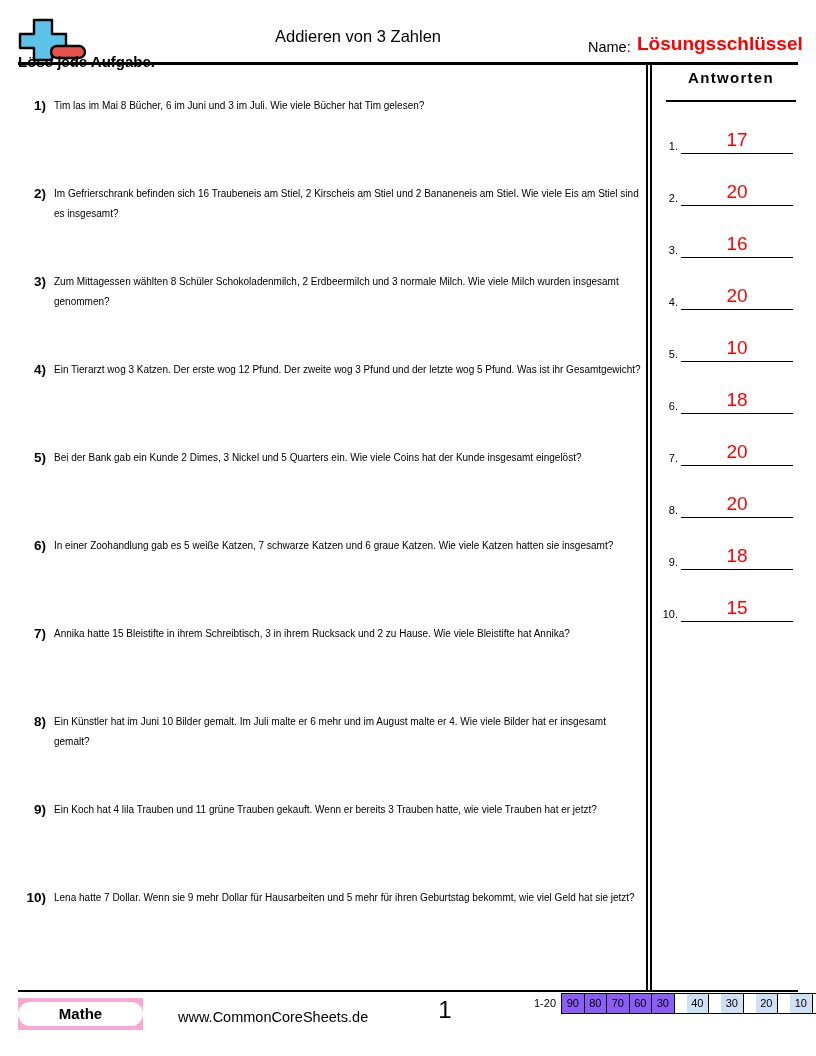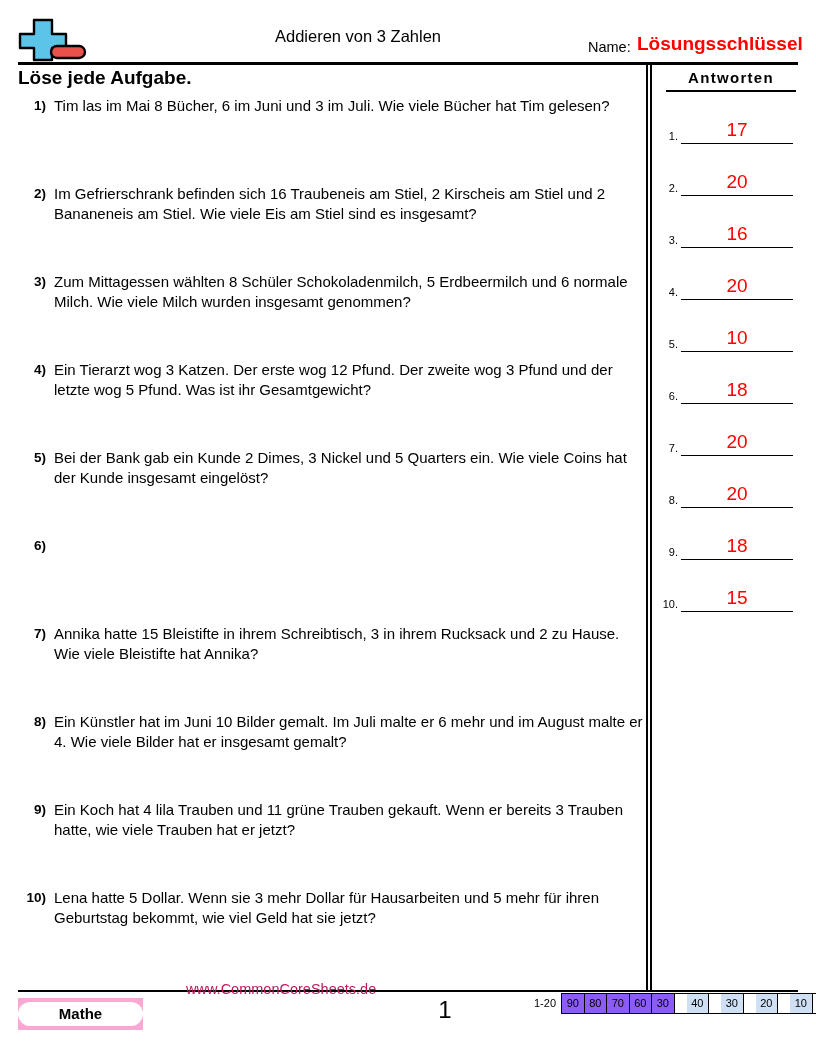--- a/index.html
+++ b/index.html
@@ -74,22 +74,22 @@
     top: 62px;
     width: 780px;
     height: 3px;
     background: #000;
   }
 
   
   .instruction {
     position: absolute;
     left: 18px;
-    top: 68px;
-    font-size: 19px;
+    top: 52px;
+    font-size: 15px;
     font-weight: bold;
     line-height: 20px;
   }
 
   
   .divider {
     position: absolute;
     left: 646px;
     top: 65px;
     width: 6px;
@@ -125,38 +125,38 @@
     text-align: right;
     font-size: 13.5px;
     font-weight: bold;
     line-height: 19px;
   }
   .q-text {
     position: absolute;
     left: 36px;
     top: 0;
     width: 590px;
-    font-size: 15px;
+    font-size: 10px;
     line-height: 19.5px;
     text-align: left;
   }
 
   
   .answers {
     position: absolute;
     left: 656px;
     top: 68px;
     width: 142px;
   }
   .answers-heading {
     font-size: 15px;
     font-weight: bold;
     letter-spacing: 1.3px;
     text-align: center;
-    padding-bottom: 2px;
+    padding-bottom: 12px;
     border-bottom: 2.2px solid #000;
     width: 130px;
     margin-left: 10px;
     line-height: 20px;
   }
   .ans-row {
     position: relative;
     height: 45px;
     margin-top: 7px;
   }
@@ -221,25 +221,24 @@
   }
   .badge-pill span {
     font-size: 15px;
     font-weight: bold;
     color: #000;
     line-height: 18px;
   }
   .site-url {
     position: absolute;
     left: 178px;
-    top: 980px;
+    top: 1008px;
     font-size: 14.5px;
     line-height: 18px;
-    color: #be185d;
-    margin-left: 8px;
+    color: #000000;
   }
   .page-number {
     position: absolute;
     left: 400px;
     top: 995px;
     width: 90px;
     text-align: center;
     font-size: 24px;
     line-height: 30px;
   }
@@ -306,48 +305,49 @@
     <div class="q-row">
       <div class="q-num">1)</div>
       <div class="q-text">Tim las im Mai 8 Bücher, 6 im Juni und 3 im Juli. Wie viele Bücher hat Tim gelesen?</div>
     </div>
     <div class="q-row">
       <div class="q-num">2)</div>
       <div class="q-text">Im Gefrierschrank befinden sich 16 Traubeneis am Stiel, 2 Kirscheis am Stiel und 2 Bananeneis am Stiel. Wie viele Eis am Stiel sind es insgesamt?</div>
     </div>
     <div class="q-row">
       <div class="q-num">3)</div>
-      <div class="q-text">Zum Mittagessen wählten 8 Schüler Schokoladenmilch, 5 Erdbeermilch und 6 normale Milch. Wie viele Milch wurden insgesamt genommen?</div>
+      <div class="q-text">Zum Mittagessen wählten 8 Schüler Schokoladenmilch, 2 Erdbeermilch und 3 normale Milch. Wie viele Milch wurden insgesamt genommen?</div>
     </div>
     <div class="q-row">
       <div class="q-num">4)</div>
       <div class="q-text">Ein Tierarzt wog 3 Katzen. Der erste wog 12 Pfund. Der zweite wog 3 Pfund und der letzte wog 5 Pfund. Was ist ihr Gesamtgewicht?</div>
     </div>
     <div class="q-row">
       <div class="q-num">5)</div>
       <div class="q-text">Bei der Bank gab ein Kunde 2 Dimes, 3 Nickel und 5 Quarters ein. Wie viele Coins hat der Kunde insgesamt eingelöst?</div>
     </div>
     <div class="q-row">
       <div class="q-num">6)</div>
+      <div class="q-text">In einer Zoohandlung gab es 5 weiße Katzen, 7 schwarze Katzen und 6 graue Katzen. Wie viele Katzen hatten sie insgesamt?</div>
     </div>
     <div class="q-row">
       <div class="q-num">7)</div>
       <div class="q-text">Annika hatte 15 Bleistifte in ihrem Schreibtisch, 3 in ihrem Rucksack und 2 zu Hause. Wie viele Bleistifte hat Annika?</div>
     </div>
     <div class="q-row">
       <div class="q-num">8)</div>
       <div class="q-text">Ein Künstler hat im Juni 10 Bilder gemalt. Im Juli malte er 6 mehr und im August malte er 4. Wie viele Bilder hat er insgesamt gemalt?</div>
     </div>
     <div class="q-row">
       <div class="q-num">9)</div>
       <div class="q-text">Ein Koch hat 4 lila Trauben und 11 grüne Trauben gekauft. Wenn er bereits 3 Trauben hatte, wie viele Trauben hat er jetzt?</div>
     </div>
     <div class="q-row">
       <div class="q-num">10)</div>
-      <div class="q-text">Lena hatte 5 Dollar. Wenn sie 3 mehr Dollar für Hausarbeiten und 5 mehr für ihren Geburtstag bekommt, wie viel Geld hat sie jetzt?</div>
+      <div class="q-text">Lena hatte 7 Dollar. Wenn sie 9 mehr Dollar für Hausarbeiten und 5 mehr für ihren Geburtstag bekommt, wie viel Geld hat sie jetzt?</div>
     </div>
 
   </div>
 
   <div class="answers">
     <div class="answers-heading">Antworten</div>
 
     <div class="ans-row">
       <div class="ans-index">1.</div>
       <div class="ans-value">17</div>

